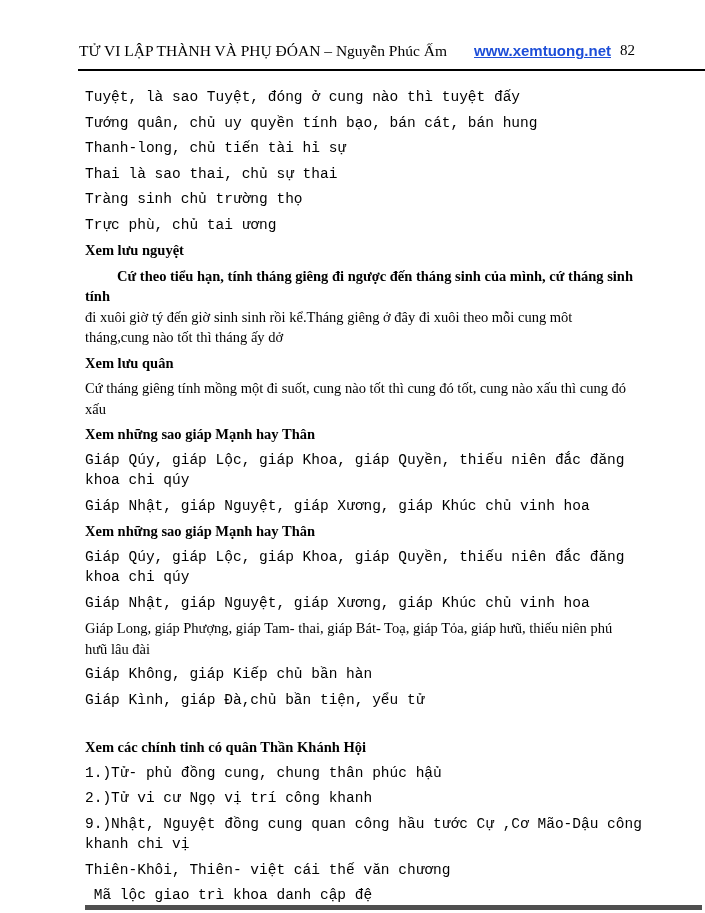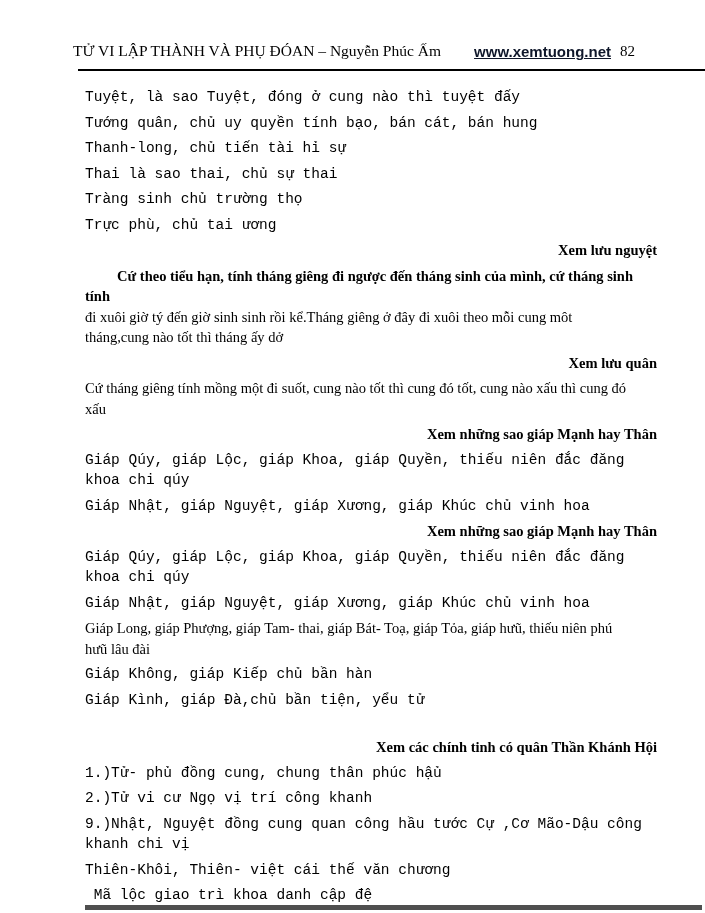--- a/index.html
+++ b/index.html
@@ -2,39 +2,40 @@
 <html><head>
 <meta charset="utf-8">
 <style>
   html,body{margin:0;padding:0;}
   body{
     width:705px;height:913px;position:relative;overflow:hidden;
     background:#ffffff;color:#000000;
     font-family:"Liberation Serif","DejaVu Serif",serif;
   }
   .page-header{
-    display:flex;align-items:flex-end;
+    display:flex;align-items:flex-start;
     padding:42px 70px 0 73px;
+    margin-left:6px;
   }
   .doc-title{font-size:15.5px;white-space:nowrap;}
   .header-spacer{flex:1;}
   .site-link{
     font-family:"Liberation Sans","DejaVu Sans",sans-serif;
     font-weight:bold;font-size:15px;
-    color:#0f172a;text-decoration:underline;white-space:nowrap;
+    color:#1d4ed8;text-decoration:underline;white-space:nowrap;
   }
   .page-number{font-size:15px;margin-left:9px;}
   .header-rule{
     border:0;border-top:2px solid #000000;
     margin:9px 0 0 78px;
   }
   .doc-body{margin:16px 48px 0 85px;font-size:14.5px;}
   .line{margin:0 0 5px 0;line-height:20.5px;white-space:pre-wrap;font-family:Liberation Mono, monospace;}
   .heading{
-    margin:5px 0;line-height:20.5px;text-align:right;
+    margin:5px 0;line-height:20.5px;text-align:left;
     font-weight:bold;font-size:14.5px;
   }
   .heading.spaced{margin-top:27px;}
   .para{margin:0 0 5px 0;}
   .pline{line-height:20.5px;white-space:pre-wrap;}
   .pline.indent{text-indent:32px;font-weight:bold;}
   .next-page-rule{
     position:absolute;left:85px;right:3px;bottom:3px;height:5px;
     background:#4f4f4f;
   }

